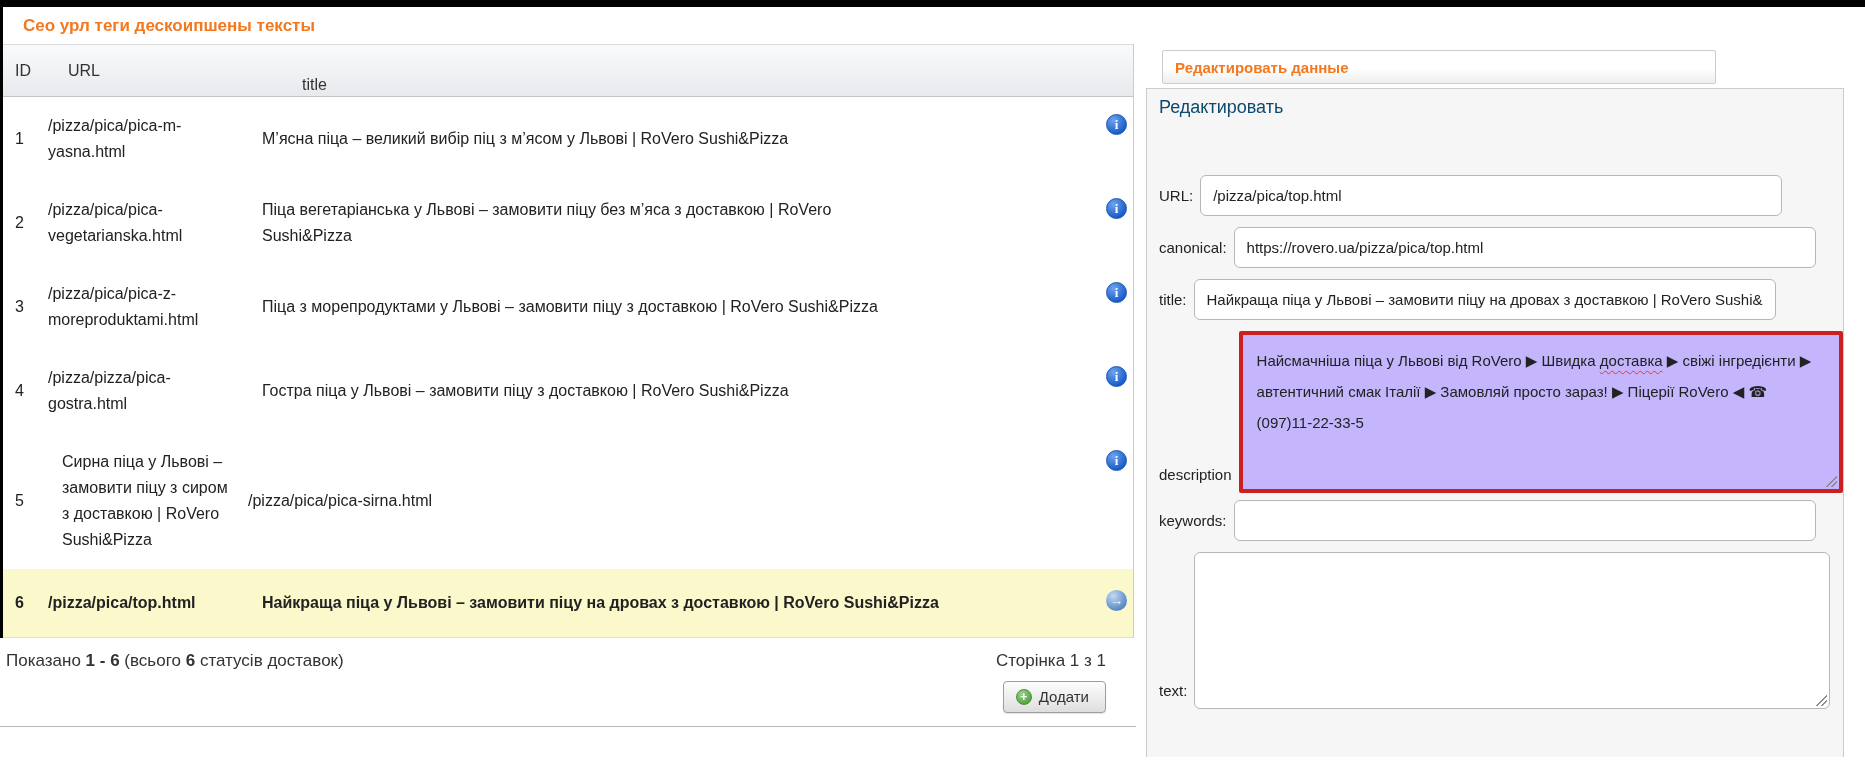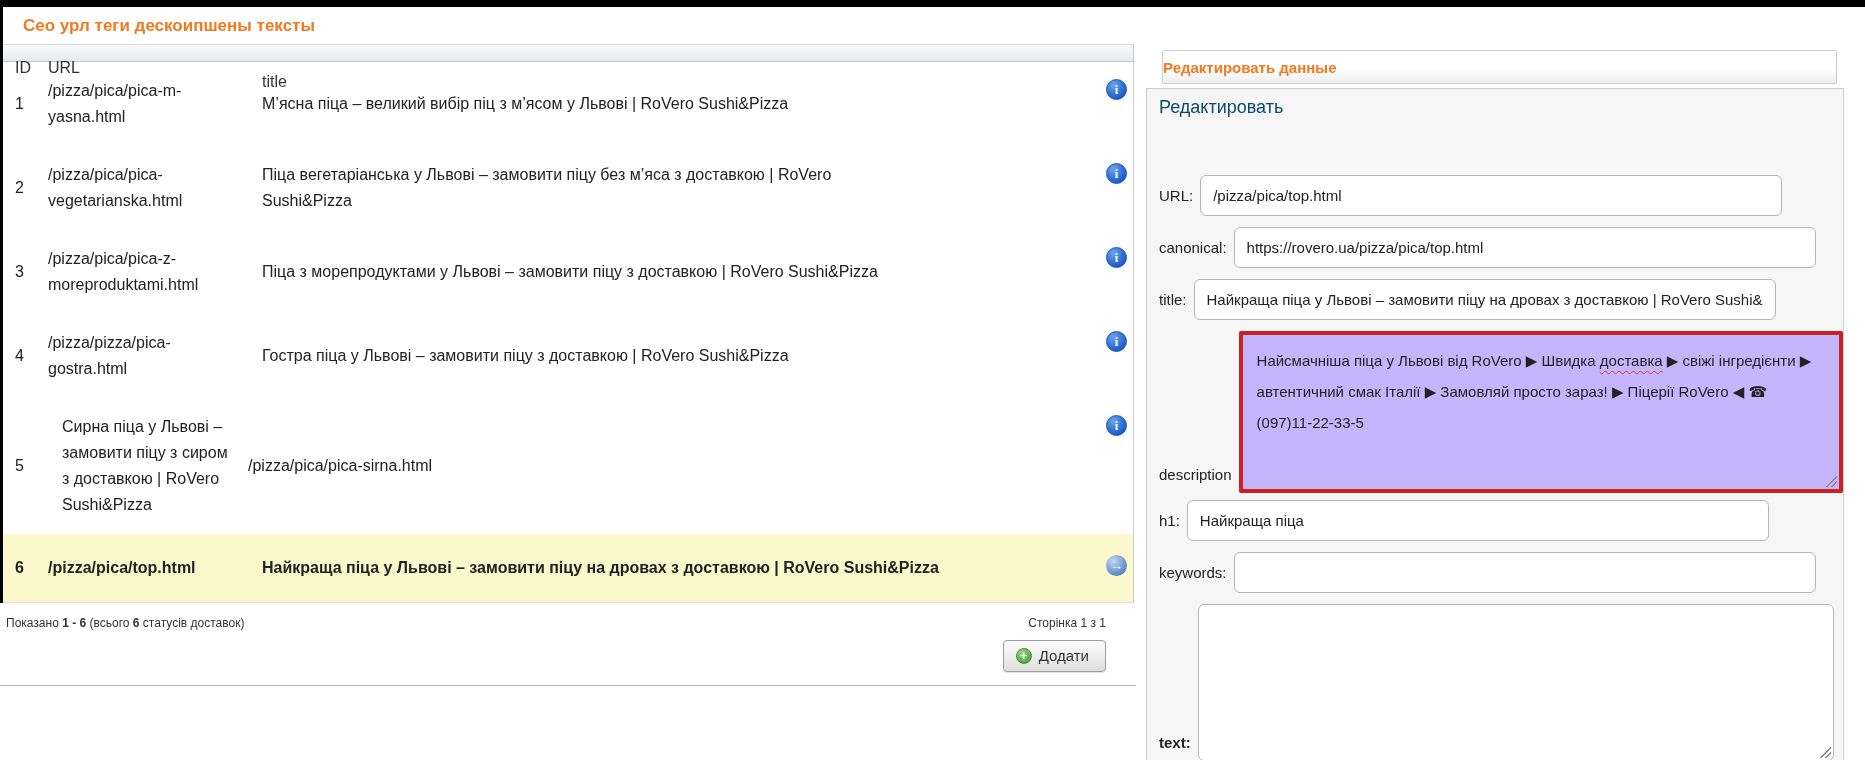--- a/index.html
+++ b/index.html
@@ -8,22 +8,22 @@
   .app { width: 1865px; height: 760px; border-top: 7px solid #000; display: flex; background: #fff; }
 
   
   .left-panel { width: 1146px; flex: none; }
   .table-region { border-left: 3px solid #000; width: 1136px; }
   .page-title { font-size: 17px; font-weight: bold; color: #f4781e; padding: 9px 0 8px 20px; }
 
   .seo-table { width: 1131px; border-right: 1px solid #ccc; }
   .thead, .trow { display: grid; grid-template-columns: 33px 200px 690px 1fr; }
   .thead { background: linear-gradient(#f9fafb, #e7eaed); border-top: 1px solid #d8dbde;
-           border-bottom: 1px solid #c2c6ca; height: 18px; align-items: center;
-           font-size: 16px; color: #333; }
+           border-bottom: 1px solid #c2c6ca; height: 53px; align-items: center;
+           font-size: 16px; color: #333; gap: 20px; }
   .th-id { padding-left: 12px; }
   .th-url { padding-left: 12px; }
   .th-title { padding-left: 26px; margin-top: 28px; }
 
   .trow { align-items: center; font-size: 16px; color: #222; background: #fff; cursor: pointer; }
   .td { padding: 16px 0; line-height: 26px; }
   .td-id { padding-left: 12px; }
   .td-url { padding-left: 12px; padding-right: 14px; }
   .td-title { padding-left: 26px; padding-right: 4px; }
   .td-action { align-self: start; padding: 14px 6px 0 0; text-align: right; }
@@ -38,37 +38,37 @@
   .info-icon { display: inline-block; width: 21px; height: 21px; border-radius: 50%;
     background: radial-gradient(circle at 35% 28%, #6da5ec, #1d5ecc 70%, #154aa6);
     border: 1px solid #1c54b0; color: #fff; font: bold 13px/19px "Liberation Serif", serif;
     text-align: center; }
   .arrow-icon { display: inline-block; width: 21px; height: 21px; border-radius: 50%;
     background: radial-gradient(circle at 35% 28%, #c4d9f2, #5285c4 75%, #3f6dab);
     color: #fff; font: bold 13px/21px "Liberation Sans", sans-serif; text-align: center; }
 
   .table-footer { width: 1136px; }
   .footer-line { display: flex; justify-content: space-between; align-items: baseline;
-                 padding: 13px 14px 0 6px; font-size: 12px; color: #333; }
+                 padding: 13px 14px 0 6px; font-size: 17px; color: #333; }
   .page-indicator { margin-right: 16px; }
   .button-row { text-align: right; padding: 10px 30px 13px 0; border-bottom: 1px solid #b9b9b9; }
   .add-btn { display: inline-flex; align-items: center; gap: 7px; cursor: pointer;
     background: linear-gradient(#fdfdfd, #dedede); border: 1px solid #9e9e9e; border-radius: 4px;
     padding: 6px 16px 7px 12px; font-family: "Liberation Sans", sans-serif; font-size: 15px; color: #333;
     box-shadow: 0 1px 1px rgba(0,0,0,.12); }
   .plus-icon { display: inline-block; width: 16px; height: 16px; border-radius: 50%;
     background: radial-gradient(circle at 35% 28%, #9ad489, #55a542 75%, #478c36);
     border: 1px solid #4c9039; color: #fff; font: bold 12px/14px "Liberation Sans", sans-serif;
     text-align: center; }
 
   
   .right-panel { flex: 1; min-width: 0; }
-  .editor-header-box { margin: 43px 0 0 16px; width: 675px; height: 34px;
+  .editor-header-box { margin: 43px 0 0 16px; width: 554px; height: 34px;
     border: 1px solid #ccc; border-radius: 2px; background: linear-gradient(#ffffff 55%, #eeeeee);
-    display: flex; align-items: center; padding-left: 0; }
+    display: flex; align-items: center; padding-left: 12px; }
   .editor-header-text { font-size: 15px; font-weight: bold; color: #f4781e; }
 
   .editor-body { margin-top: 4px; width: 698px; min-height: 669px;
     border: 1px solid #ccc; border-bottom: none; background: #f6f6f6;
     padding: 8px 0 18px 12px; }
   .editor-subheader { font-size: 18px; color: #0c4a6e; }
   .fields { margin-top: 57px; }
 
   .field { display: flex; align-items: center; margin-bottom: 11px; }
   .field label { font-size: 15px; color: #222; margin-right: 7px; flex: none; text-align: center; }
@@ -79,21 +79,21 @@
   .field-area label { margin-bottom: 10px; }
 
   .field-desc { margin-top: 2px; margin-bottom: 7px; }
   .desc-box { position: relative; width: 640px; height: 162px; border: 4px solid #cc2020;
     border-radius: 2px; background: #c4b5fd; padding: 10px 14px; font-size: 15px; color: #222;
     line-height: 31px; overflow: hidden; }
   .misspell { text-decoration: underline wavy #e23b2e 1px; text-underline-offset: 4px; }
 
   .text-box { position: relative; width: 636px; height: 157px; border: 1px solid #b6b6b6;
     border-radius: 6px; background: #fff; padding: 10px 14px; font-size: 15px; color: #222; }
-  .field-text { margin-top: 5px; margin-bottom: 0; font-weight: bold; }
+  .field-text { margin-top: 5px; margin-bottom: 0; }
 
   .resize-handle { position: absolute; right: 2px; bottom: 2px; width: 11px; height: 11px;
     background:
       linear-gradient(135deg, transparent 48%, #8a8a8a 48%, #8a8a8a 56%, transparent 56%,
                       transparent 72%, #8a8a8a 72%, #8a8a8a 80%, transparent 80%);
     cursor: nwse-resize; }
 
   b { font-weight: bold; }
 </style>
 </head>
@@ -199,24 +199,20 @@
         <div class="field">
           <label>title:</label>
           <input type="text" value="Найкраща піца у Львові – замовити піцу на дровах з доставкою | RoVero Sushi&amp;Pizza" style="">
         </div>
 
         <div class="field field-area field-desc">
           <label>description</label>
           <div class="desc-box"><span>Найсмачніша піца у Львові від RoVero ▶ Швидка </span><span class="misspell">доставка</span><span> ▶ свіжі інгредієнти ▶ автентичний смак Італії ▶ Замовляй просто зараз! ▶ Піцерії RoVero ◀ ☎ (097)11-22-33-5</span><span class="resize-handle"></span></div>
         </div>
 
-        <div class="field">
-          <label>h1:</label>
-          <input type="text" value="Найкраща піца" style="">
-        </div>
 
         <div class="field">
           <label>keywords:</label>
           <input type="text" value="" style="">
         </div>
 
         <div class="field field-area field-text">
           <label>text:</label>
           <div class="text-box"><span></span><span class="resize-handle"></span></div>
         </div>

